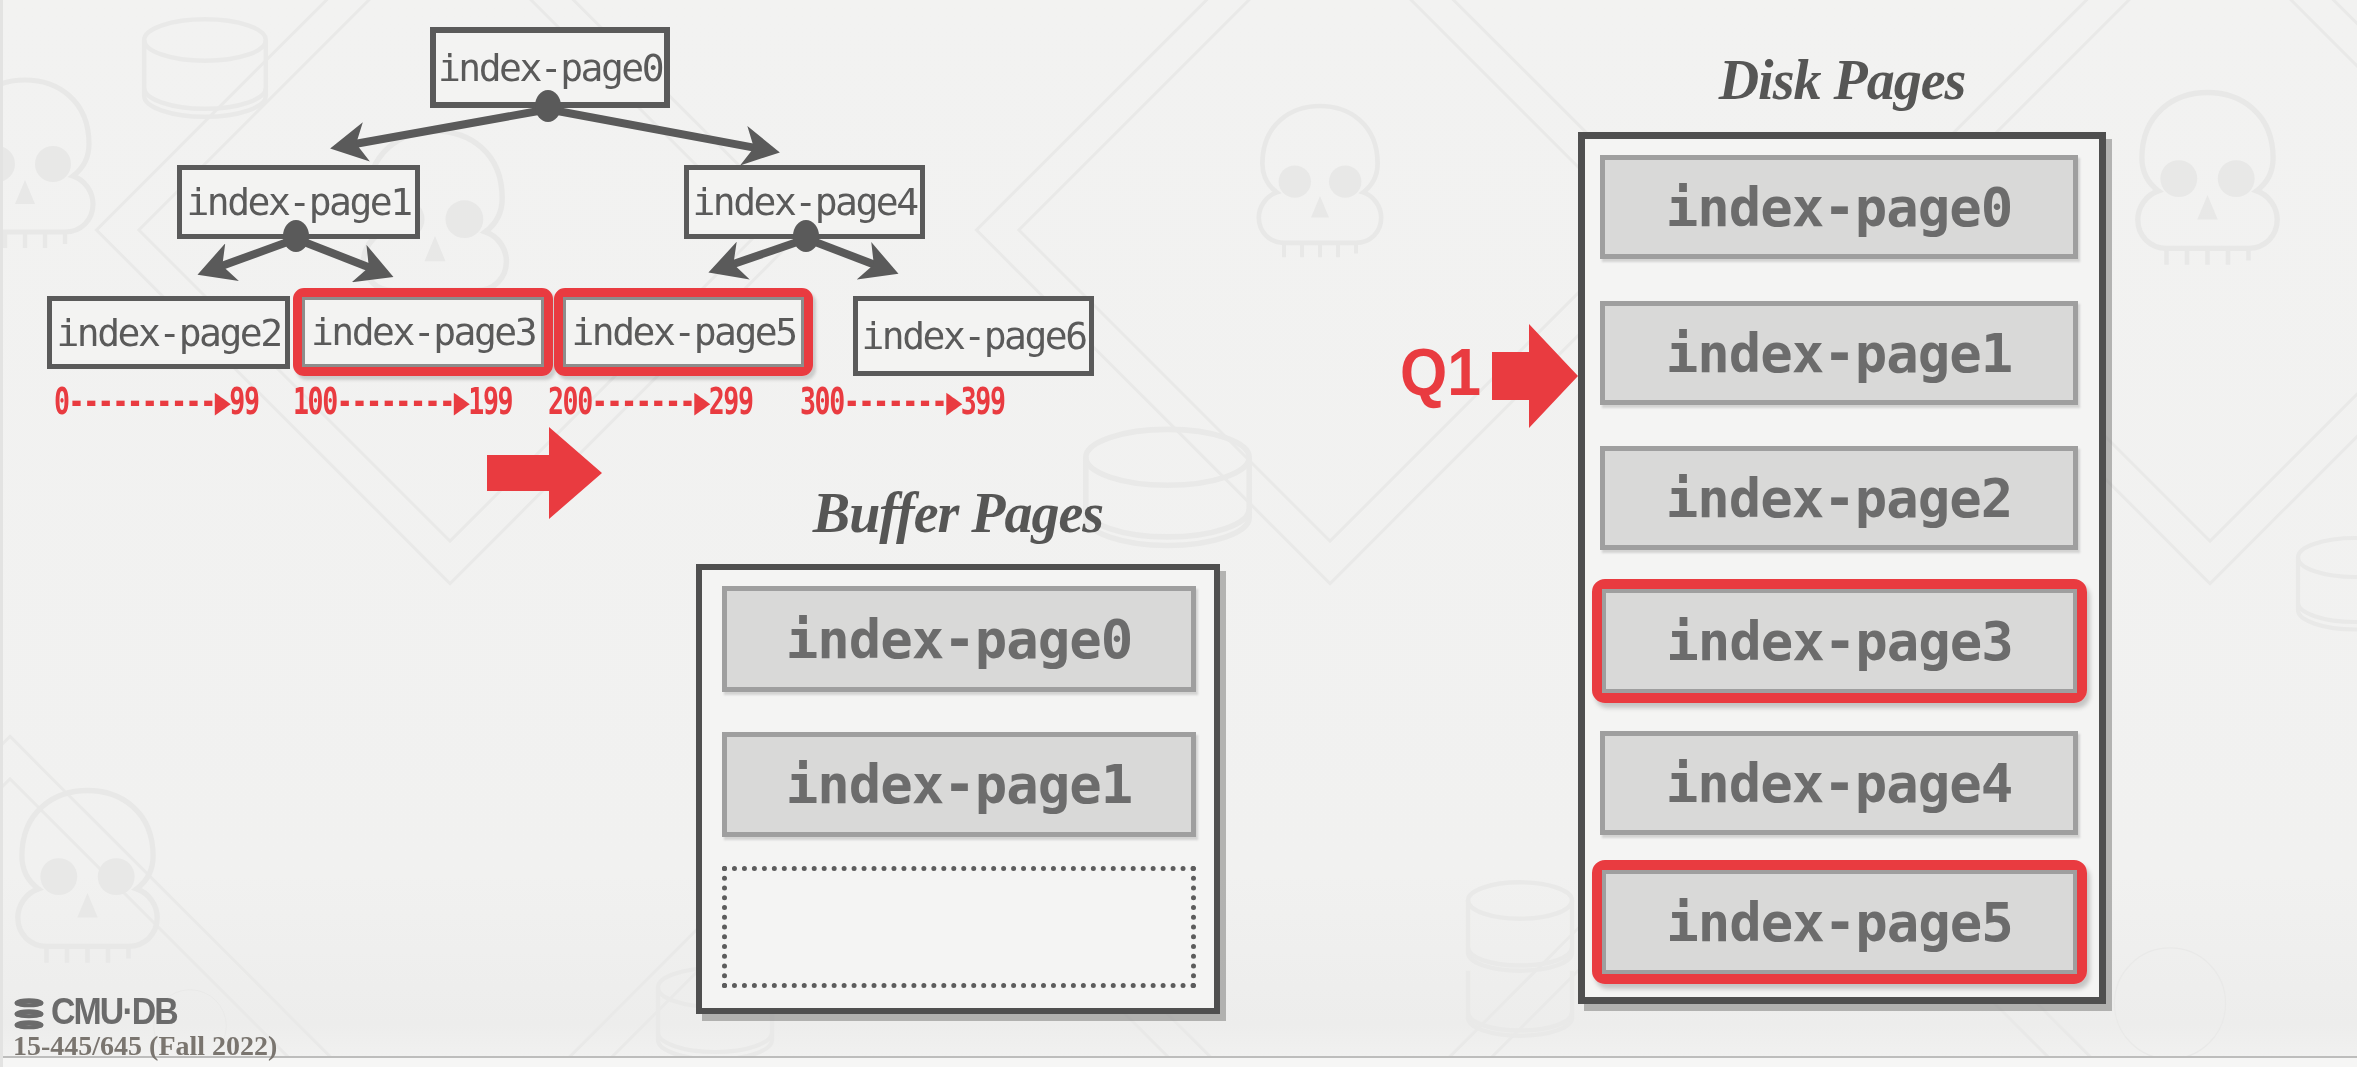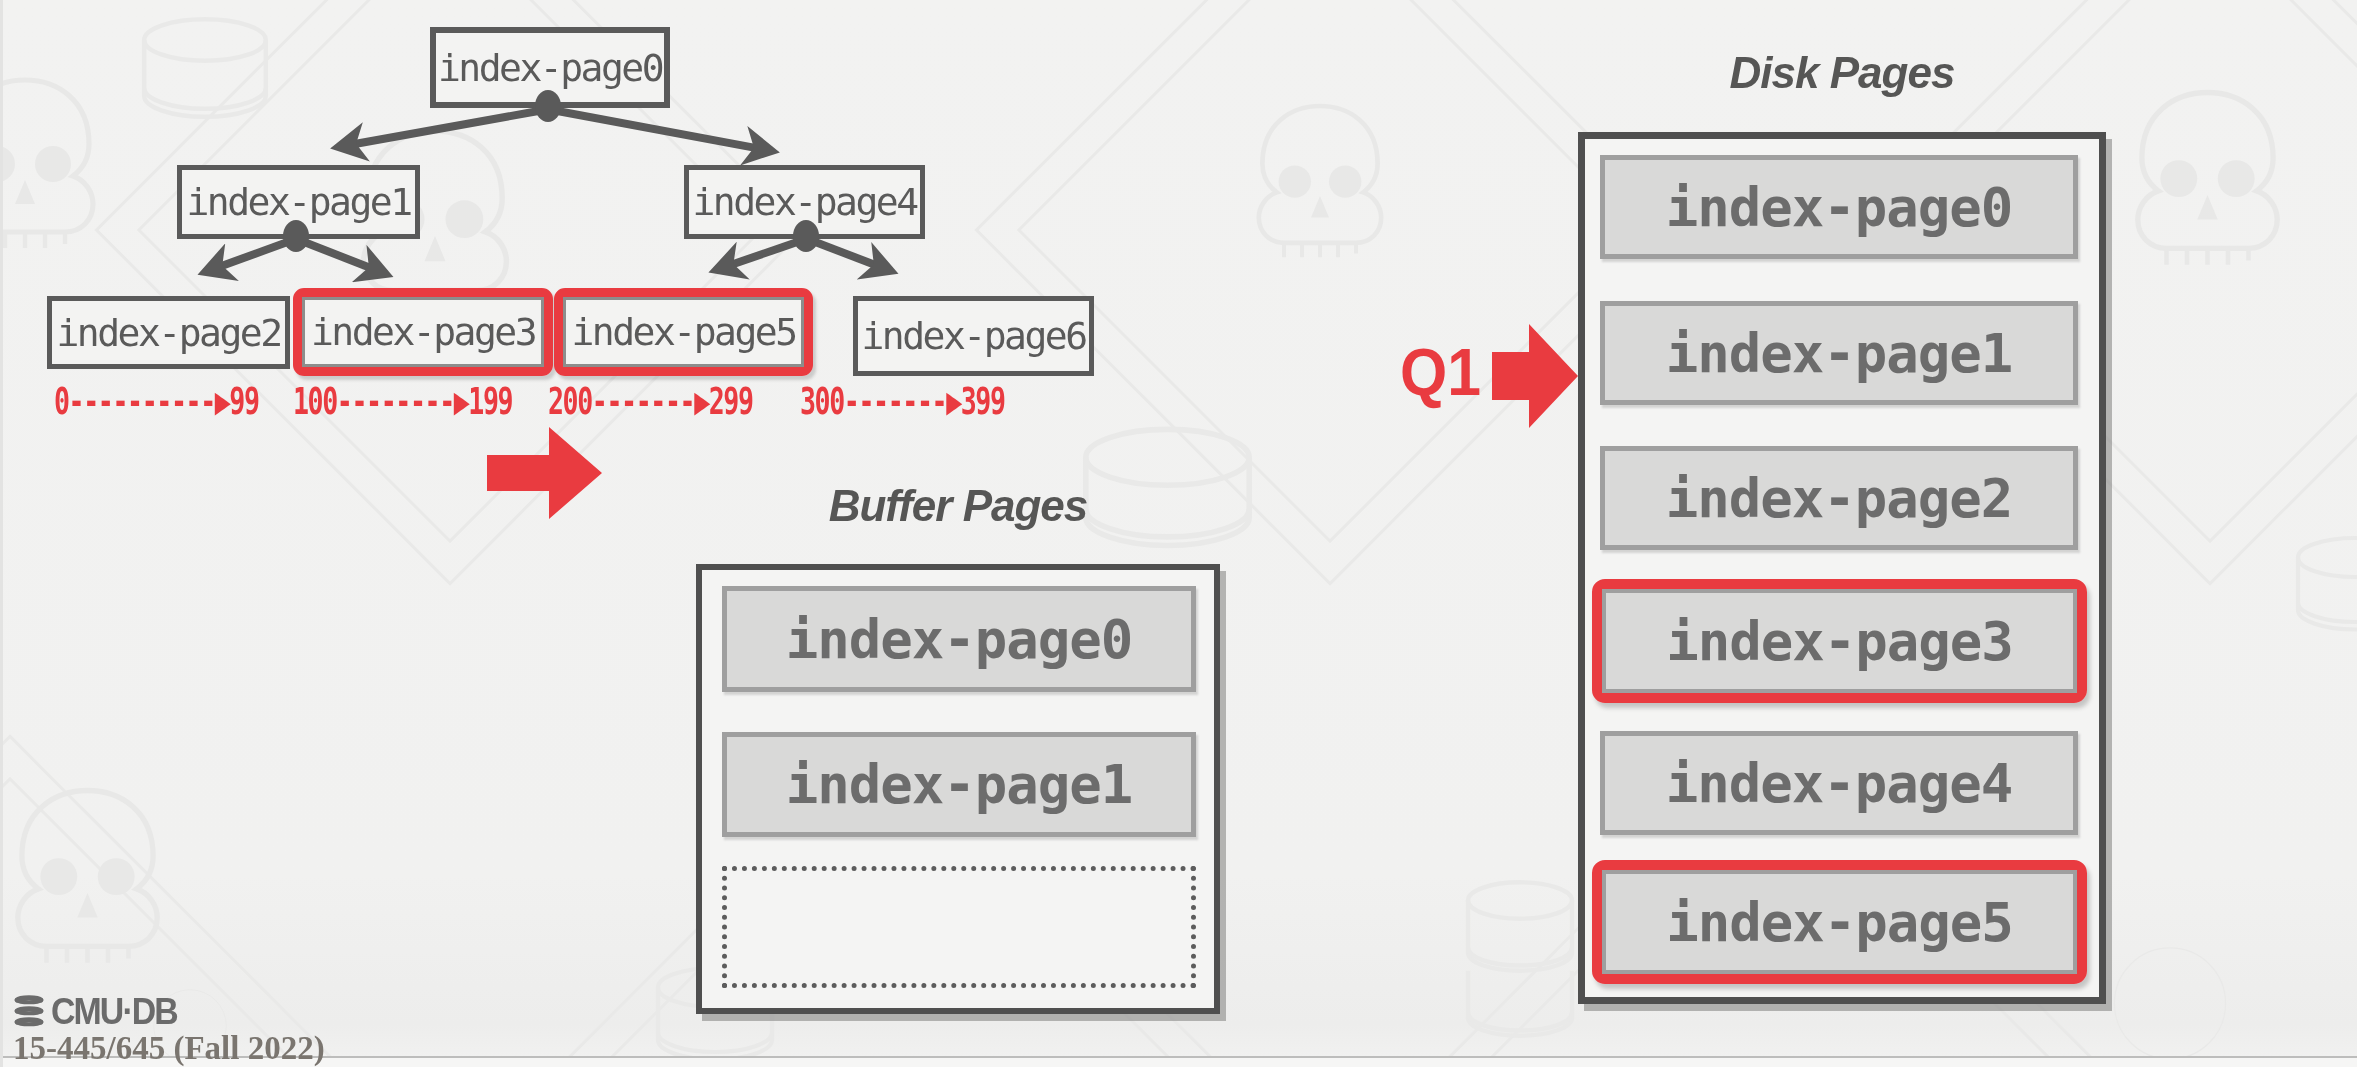--- a/index.html
+++ b/index.html
@@ -45,23 +45,23 @@
   }
 
   
   .bigbox {
     position:absolute; z-index:1;
     background:#f4f4f3; border:6px solid #4f4f4f;
     box-shadow:6px 7px 0 rgba(128,128,126,.55);
   }
   .boxtitle {
     position:absolute; z-index:2; text-align:center;
-    font-family:Liberation Sans, sans-serif;
+    font-family:Liberation Serif, serif;
     font-style:italic; font-weight:bold;
-    font-size:44px; color:#565655; letter-spacing:-1px;
+    font-size:56px; color:#565655; letter-spacing:-1px;
   }
   .cell {
     position:absolute;
     background:#d9d9d8; border:5px solid #9f9f9f;
     display:flex; align-items:center; justify-content:center;
     font-family:"DejaVu Sans Mono","Liberation Mono",monospace;
     font-weight:bold; font-size:54px; letter-spacing:-1px;
     color:#6c6c6c; white-space:nowrap;
     box-shadow:2px 3px 2px rgba(110,110,110,.25);
   }
@@ -79,29 +79,29 @@
   .qlabel {
     position:absolute; z-index:2;
     font-family:"Liberation Sans",sans-serif; font-weight:bold;
     font-size:66px; color:#e93b40; transform:scaleX(.92); transform-origin:left top;
   }
 
   
   #arrowlayer { position:absolute; inset:0; z-index:3; pointer-events:none; }
 
   
-  #footer-logo { position:absolute; left:12px; top:991px; z-index:2; display:flex; align-items:center; gap:5px; }
+  #footer-logo { position:absolute; left:12px; top:991px; z-index:2; display:flex; align-items:flex-end; gap:5px; }
   #footer-logo .logotext {
     font-family:"Liberation Sans",sans-serif; font-weight:bold;
     font-size:36px; letter-spacing:-2px; color:#6b6b6b; transform:scaleX(.94); transform-origin:left center;
   }
   #footer-course {
     position:absolute; left:13px; top:1030px; z-index:2;
     font-family:"Liberation Serif","DejaVu Serif",serif; font-weight:bold;
-    font-size:33px; color:#7a756f;
+    font-size:28px; color:#7a756f;
   }
   #bottom-line { position:absolute; left:0; top:1056px; width:2357px; height:2px; background:#bdbdbc; z-index:1; }
   #bottom-strip { position:absolute; left:0; top:1058px; width:2357px; height:9px; background:#f6f6f5; z-index:1; }
   #left-edge { position:absolute; left:0; top:0; width:3px; height:1067px; background:#e3e3e2; z-index:1; }
 </style>
 </head>
 <body>
 
 <div id="watermarks">
 

